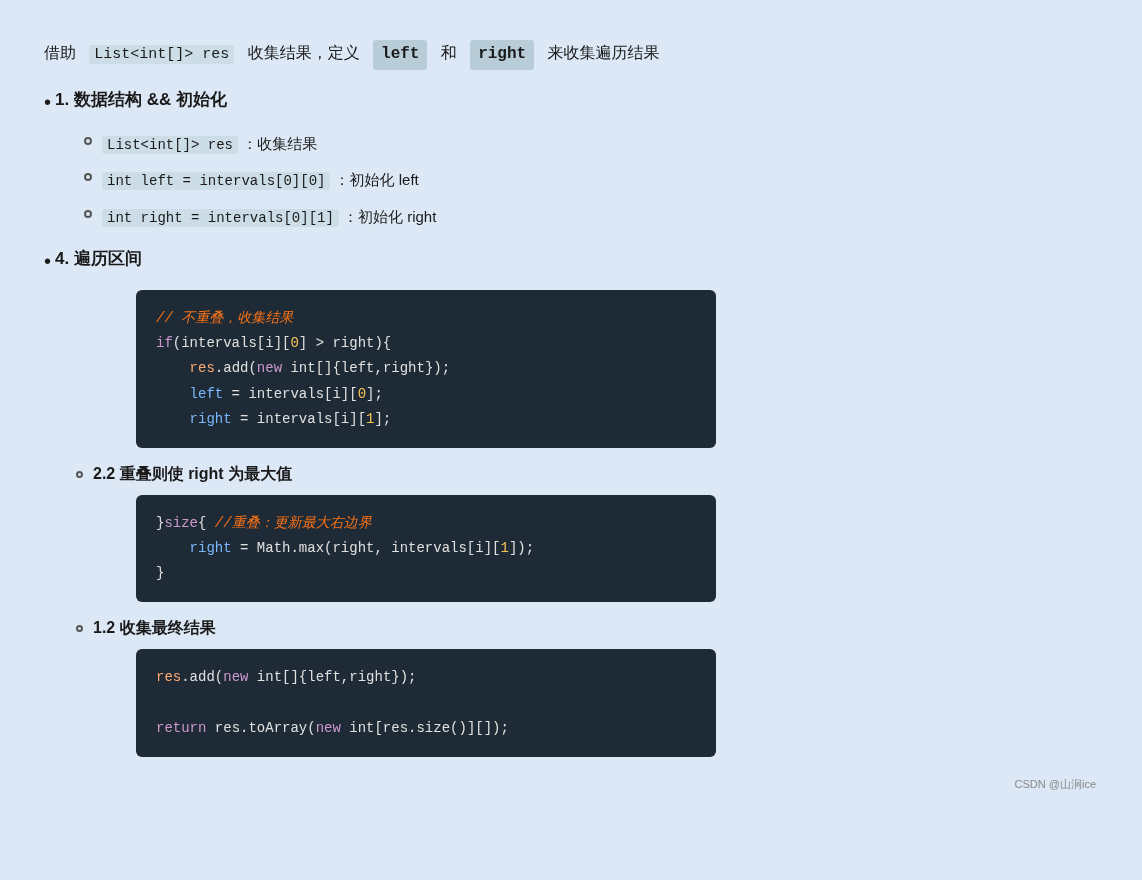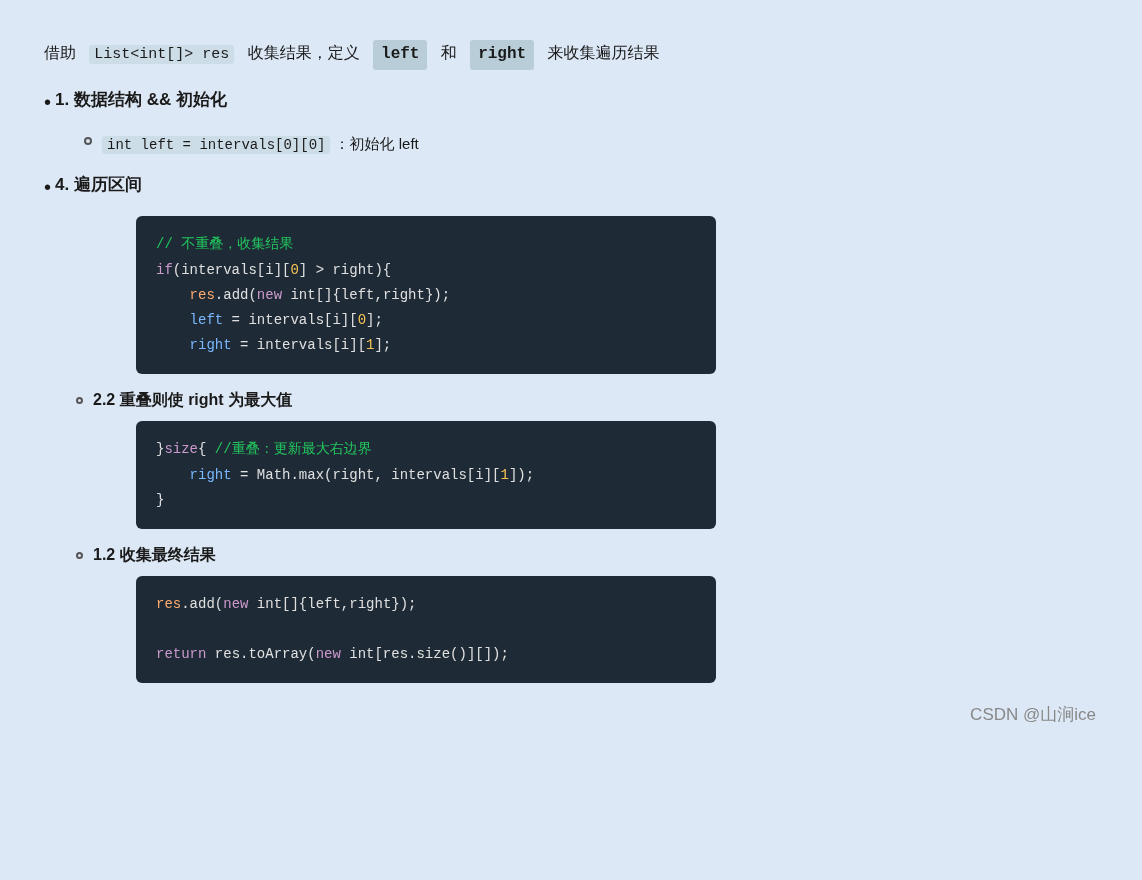--- a/index.html
+++ b/index.html
@@ -99,32 +99,32 @@
       border-radius: 6px;
       padding: 16px 20px;
       margin-left: 60px;
       margin-bottom: 16px;
       font-family: "Courier New", Courier, monospace;
       font-size: 14px;
       line-height: 1.8;
       min-width: 400px;
       max-width: 580px;
     }
-    .code-block .comment { color: #22c55e; }
+    .code-block .comment { color: #f97316; font-style: italic; }
     .code-block .keyword { color: #cc99cd; }
     .code-block .text-white { color: #e0e0e0; }
     .code-block .var-blue { color: #79b8ff; }
     .code-block .var-orange { color: #ffab70; }
     .code-block .number { color: #f8c555; }
     .code-block .punc { color: #e0e0e0; }
     .code-line { display: block; white-space: pre; }
     .footer {
       text-align: right;
       margin-top: 20px;
-      font-size: 17px;
+      font-size: 11px;
       color: #888;
     }
     .main-bullet-row {
       display: flex;
       align-items: flex-start;
       gap: 4px;
       margin-bottom: 8px;
     }
     .main-bullet-sym {
       font-size: 20px;
@@ -154,29 +154,43 @@
     <span>来收集遍历结果</span>
   </div>
 
   <div class="main-bullet-row">
     <span class="main-bullet-sym">•</span>
     <span class="section-title">1. 数据结构 &amp;&amp; 初始化</span>
   </div>
 
   <div class="section-list">
 
+    <div class="sub-item">
+      <div class="sub-dot"></div>
+      <div class="sub-text">
+        <code>List&lt;int[]&gt; res</code>
+        <span>：收集结果</span>
+      </div>
+    </div>
 
     <div class="sub-item">
       <div class="sub-dot"></div>
       <div class="sub-text">
         <code>int left = intervals[0][0]</code>
         <span>：初始化 left</span>
       </div>
     </div>
 
+    <div class="sub-item">
+      <div class="sub-dot"></div>
+      <div class="sub-text">
+        <code>int right = intervals[0][1]</code>
+        <span>：初始化 right</span>
+      </div>
+    </div>
   </div>
 
   <div class="main-bullet-row">
     <span class="main-bullet-sym">•</span>
     <span class="section-title">4. 遍历区间</span>
   </div>
 
   <div class="sub-section">
     <div class="code-block">
       <span class="code-line comment">// 不重叠，收集结果</span>

